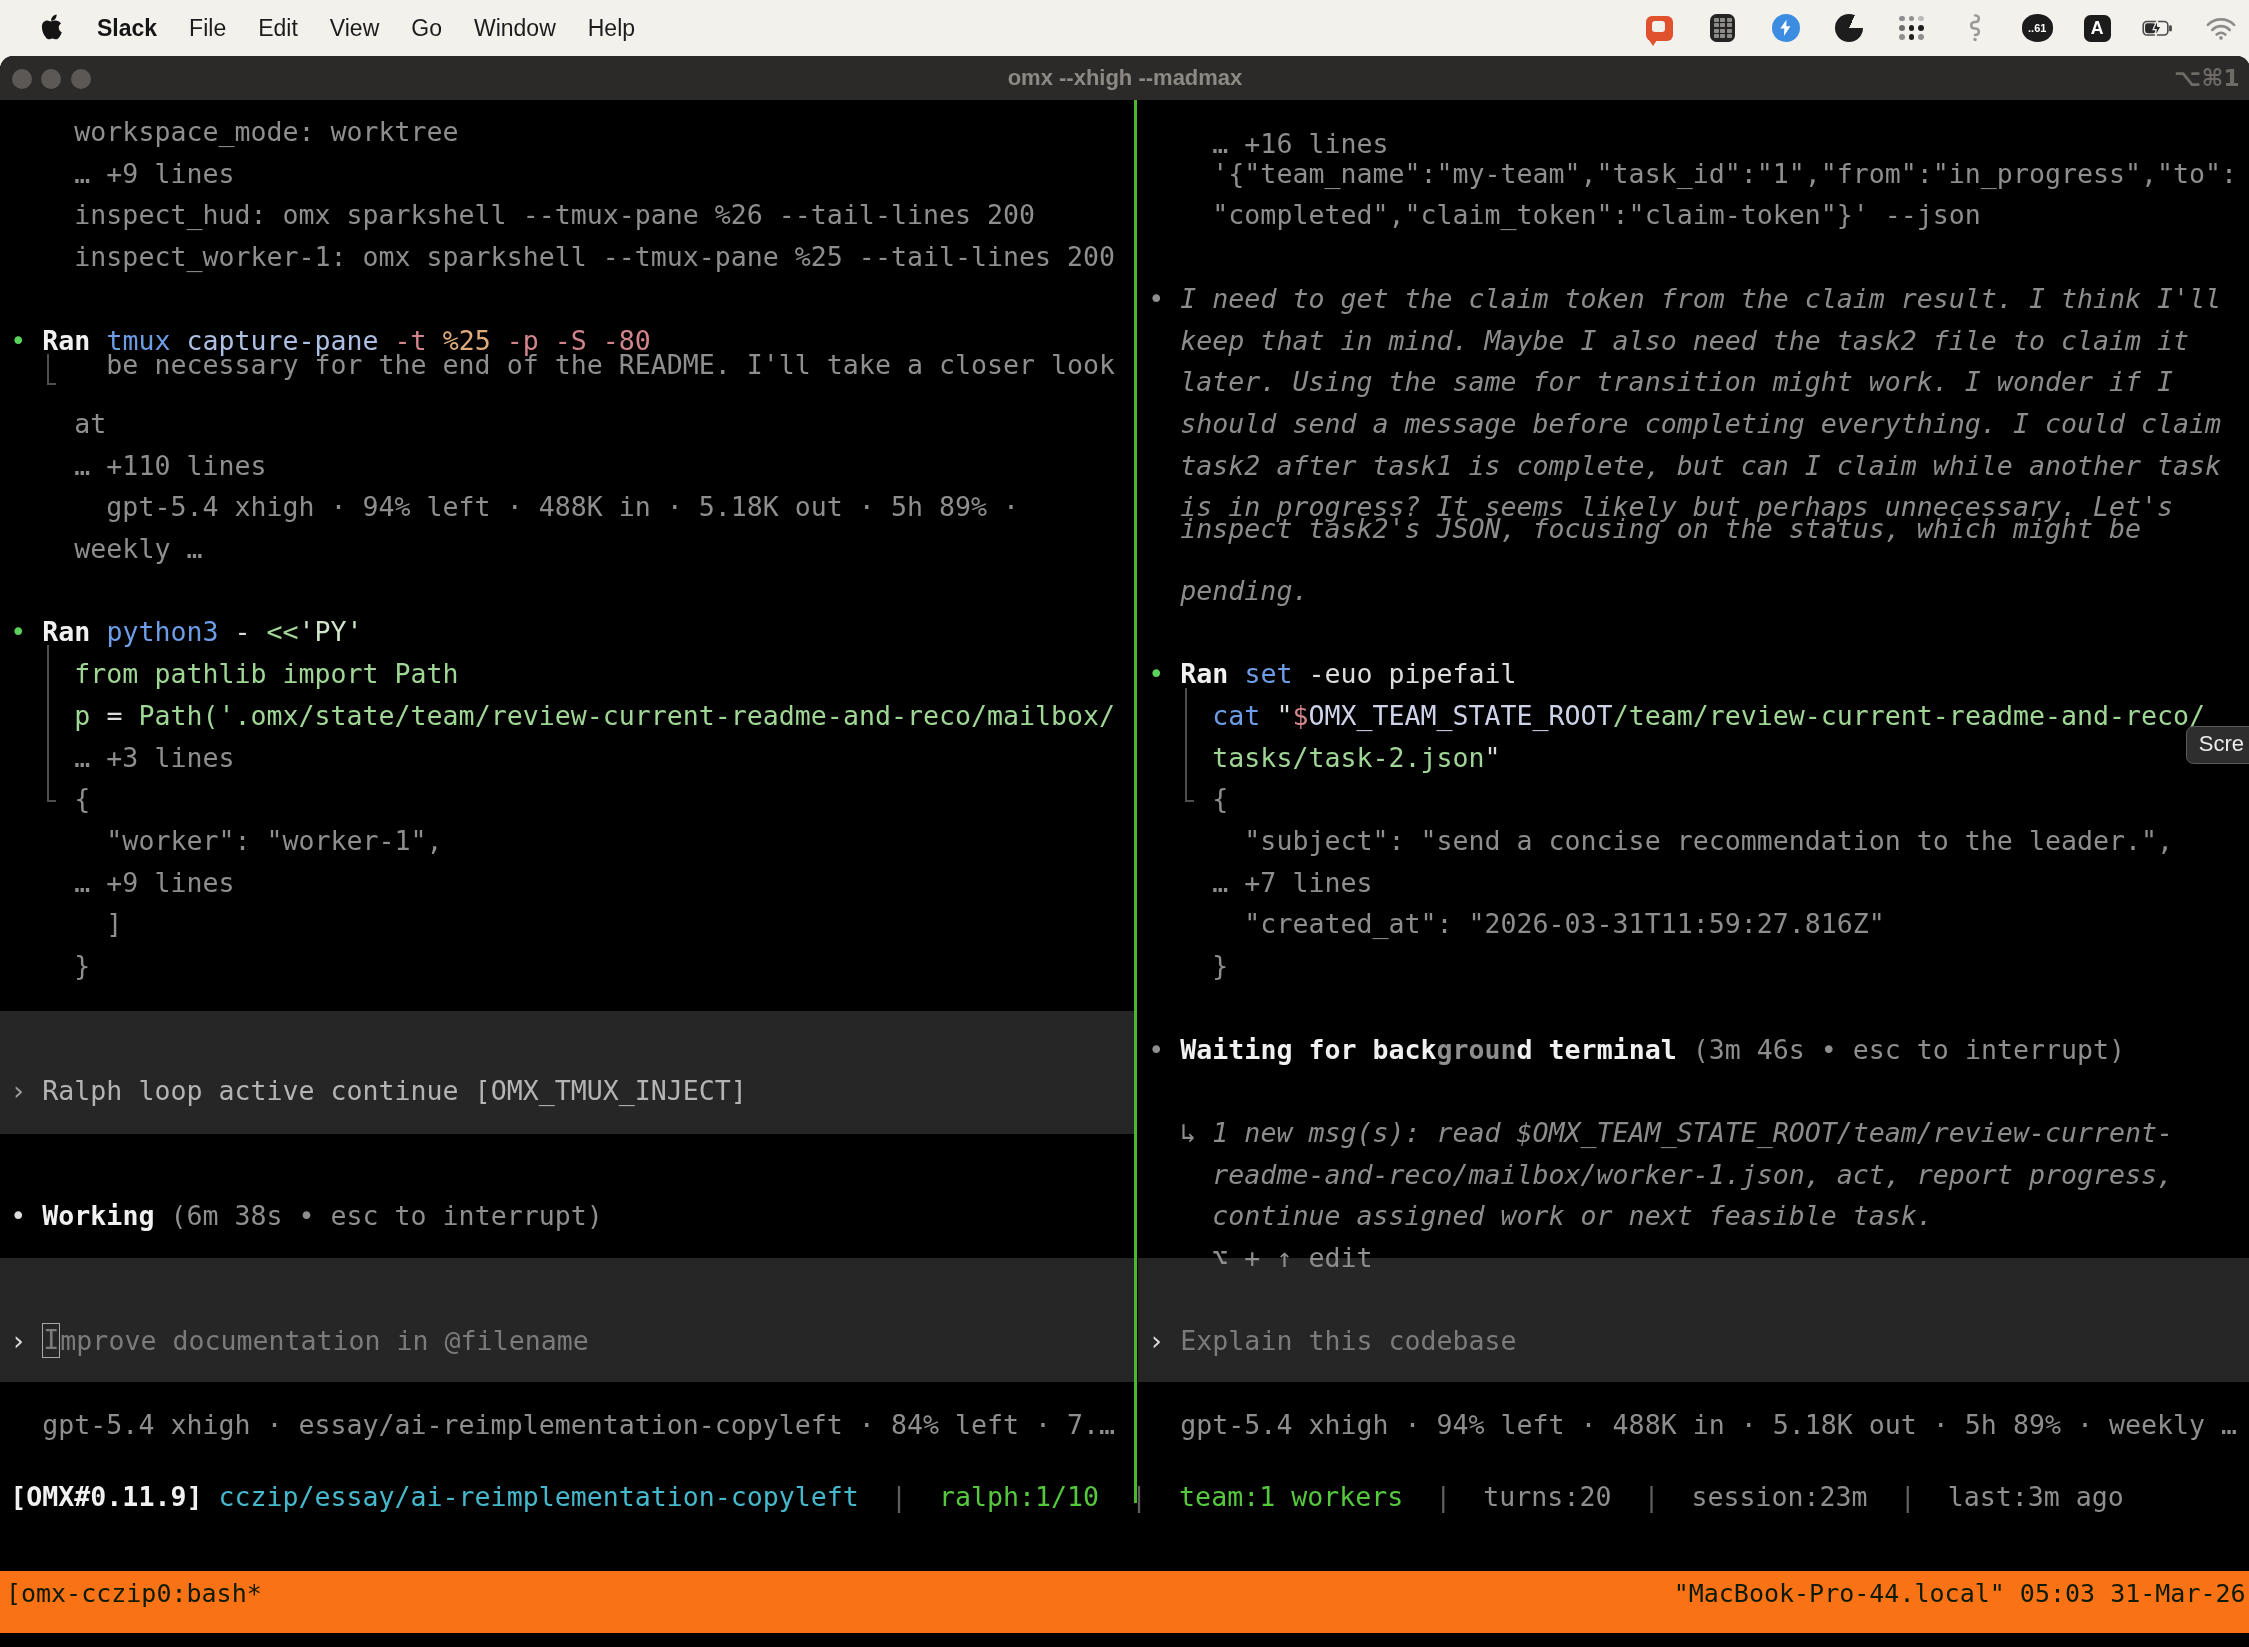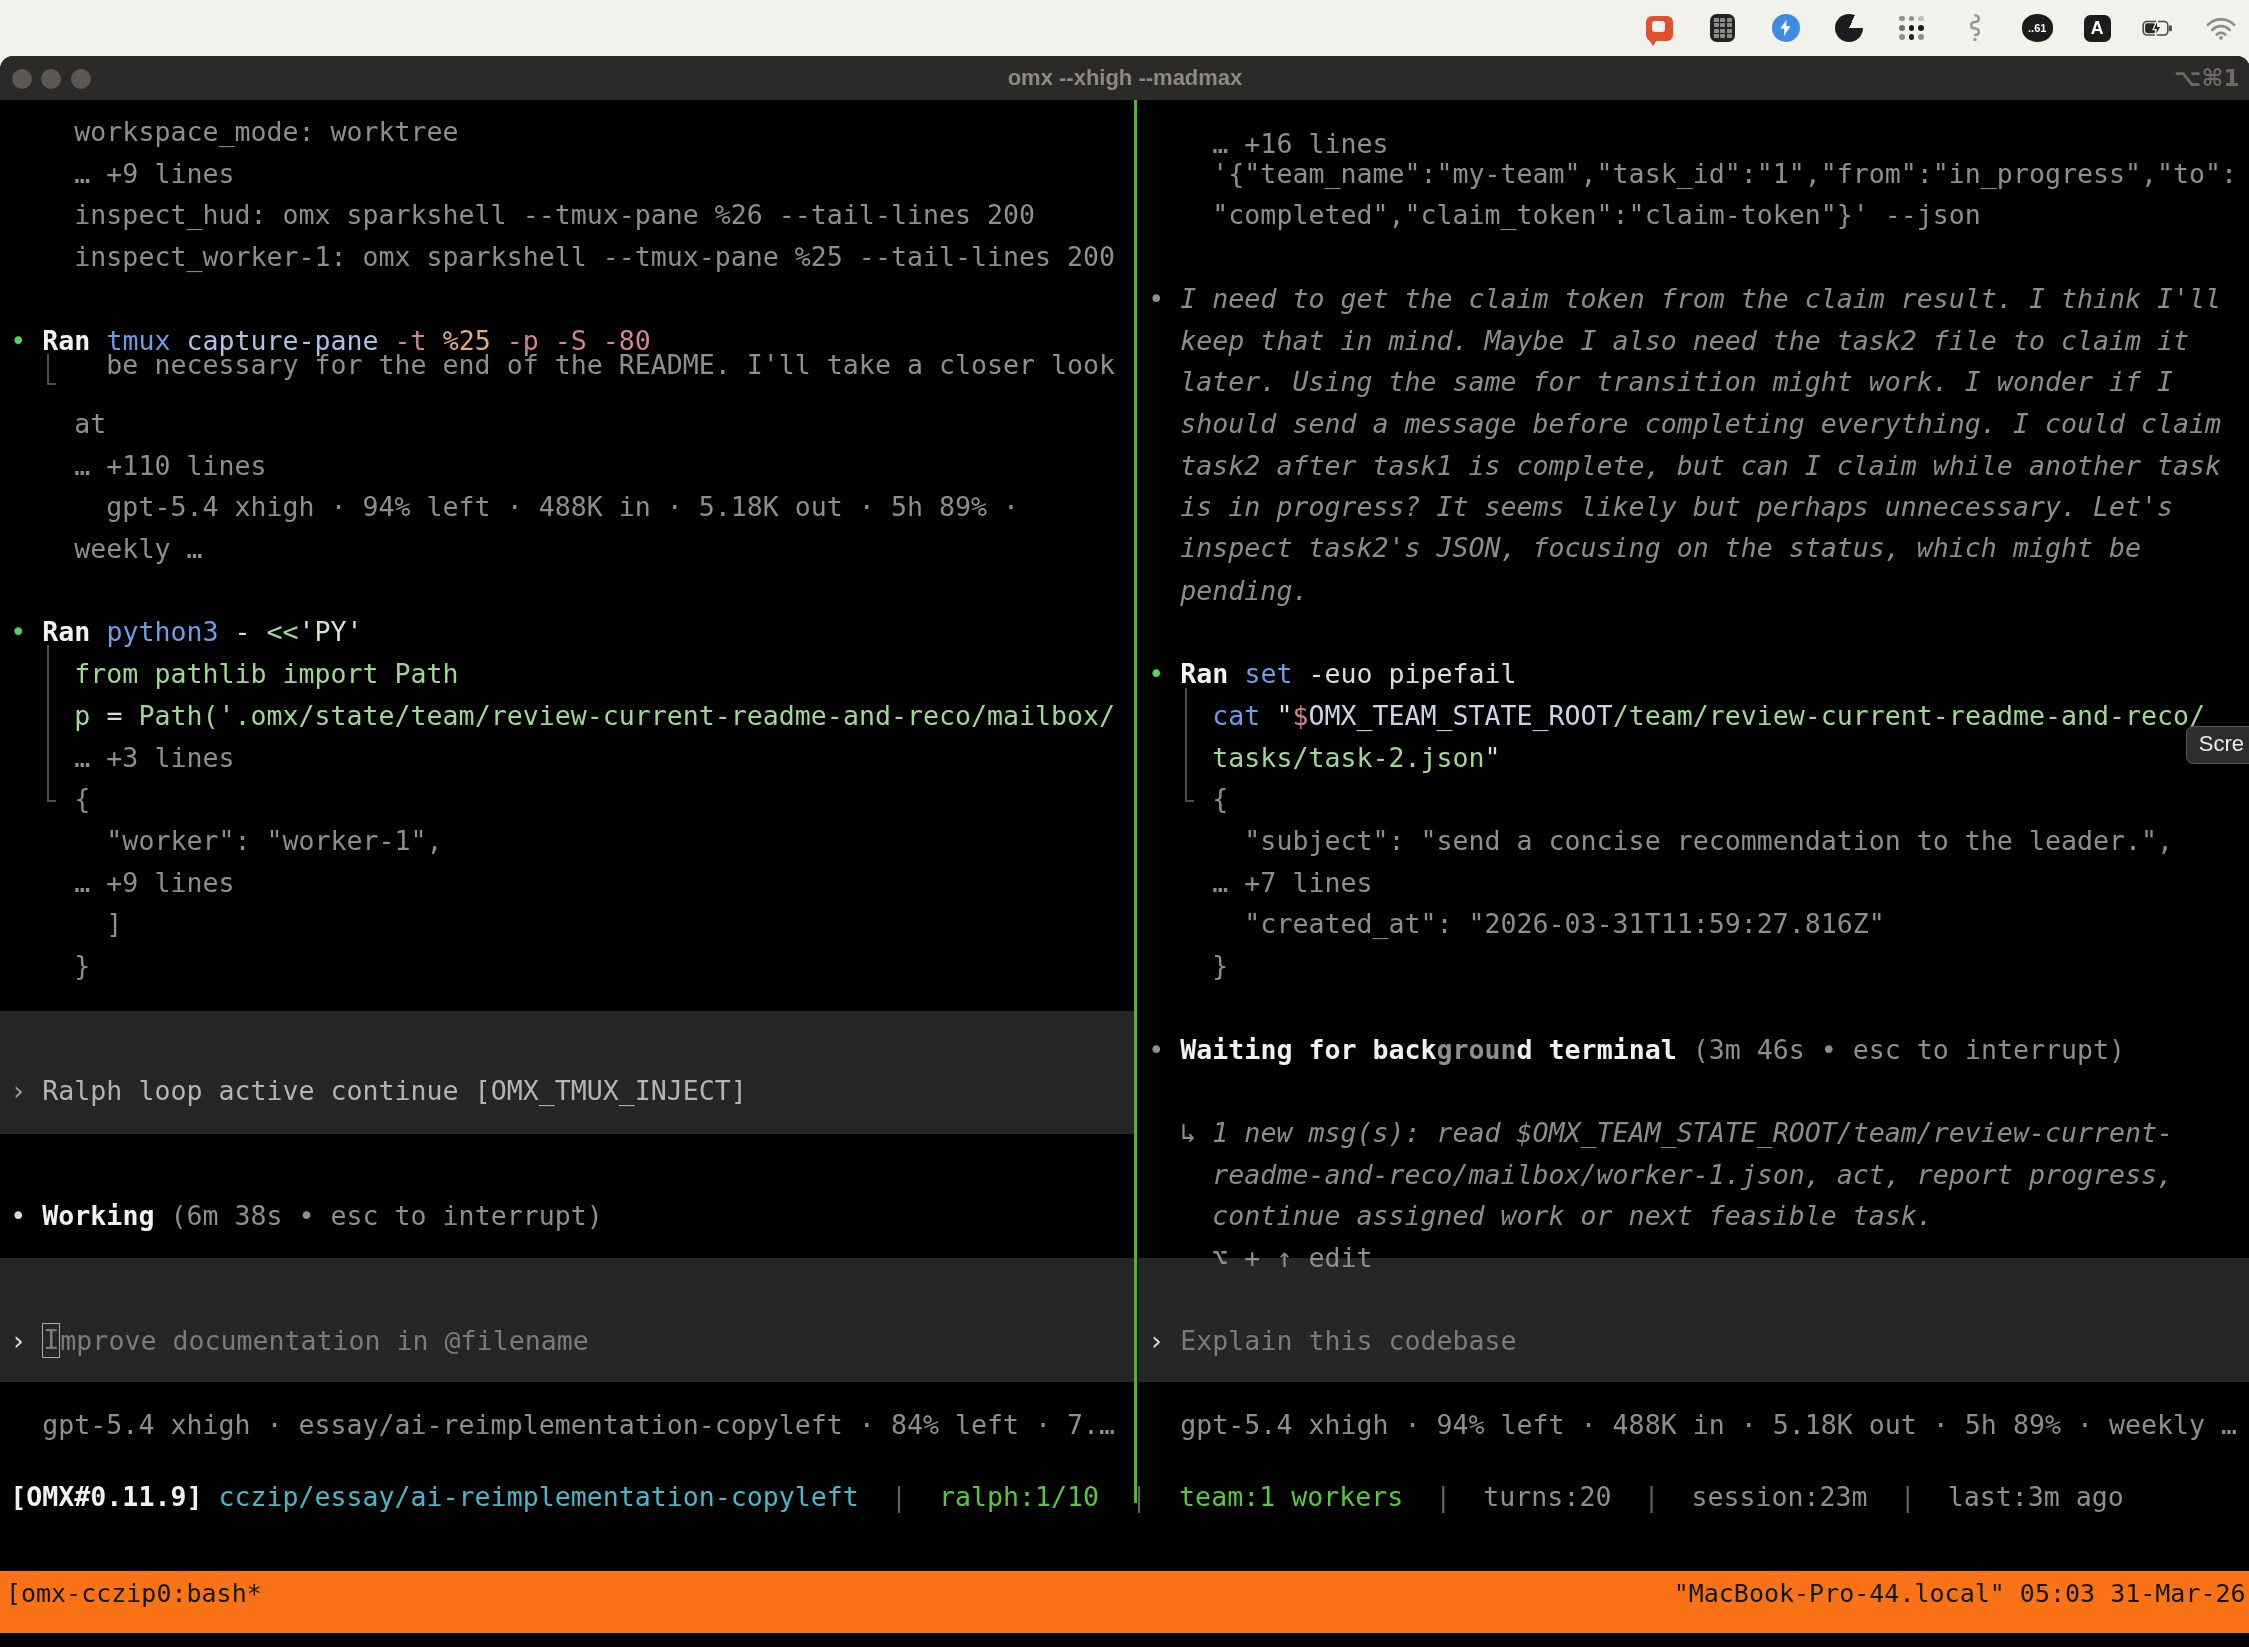--- a/index.html
+++ b/index.html
@@ -93,20 +93,37 @@
 
   .tooltip { position:absolute; top:670px; left:2186px; height:38px; background:#2e2e2e;
              border:1.5px solid #5a5a5a; border-radius:7.4px; color:#ececec;
              font-family:"Liberation Sans","DejaVu Sans",sans-serif; font-size:22px;
              line-height:34px; padding:0 16px 0 11.8px; z-index:5; white-space:nowrap; }
 </style>
 </head>
 <body>
 
 <div class="menubar">
+  <div class="menubar-left">
+    <span class="apple-logo">
+      <svg width="25" height="29.5" viewBox="0 0 34 40">
+        <path fill="#141414" d="M22.6 2c.2 2.2-.6 4.4-1.9 6-1.4 1.6-3.5 2.8-5.6 2.6-.3-2.1.7-4.3 1.9-5.7C18.4 3.3 20.7 2.2 22.6 2z"></path>
+        <path fill="#141414" d="M28.6 14.1c-1.8 1.1-3.1 3.1-3.1 5.7 0 3 1.7 5.3 4.1 6.4-.6 2-1.5 4-2.9 5.9-1.3 1.8-2.7 3.7-4.8 3.7-2 0-2.7-1.2-5-1.2-2.4 0-3.1 1.2-5 1.2-2.1 0-3.6-2-4.9-3.8C4.3 28.3 2.6 23 2.6 18.9c0-5.6 3.6-8.6 7.2-8.6 2 0 3.7 1.3 5 1.3 1.2 0 3.1-1.4 5.5-1.4 1.9 0 5.4.3 8.3 3.9z"></path>
+      </svg>
+    </span>
+    <span class="menu-app">Slack</span>
+    <span id="menu-items" style="display:flex;gap:32px;">
+        <span class="menu-item">File</span>
+        <span class="menu-item">Edit</span>
+        <span class="menu-item">View</span>
+        <span class="menu-item">Go</span>
+        <span class="menu-item">Window</span>
+        <span class="menu-item">Help</span>
+      </span>
+  </div>
   <div class="menubar-right">
     <span class="tray">
       <span class="chat-ic">
           <span class="hole"></span>
           <span class="tail"></span>
         </span>
     </span>
     <span class="tray">
       <span class="keypad-ic">
           <i></i>
@@ -225,21 +242,21 @@
     <div id="right-lines">
         <div class="tline" style="top: 12px;"><span class="c-g">    … +16 lines</span></div>
         <div class="tline" style="top: 42px;"><span class="c-g">    '{"team_name":"my-team","task_id":"1","from":"in_progress","to":</span></div>
         <div class="tline" style="top: 83px;"><span class="c-g">    "completed","claim_token":"claim-token"}' --json</span></div>
         <div class="tline" style="top: 167px;"><span class="c-g">• </span><span class="c-it">I need to get the claim token from the claim result. I think I'll</span></div>
         <div class="tline" style="top: 209px;"><span class="c-it">  keep that in mind. Maybe I also need the task2 file to claim it</span></div>
         <div class="tline" style="top: 250px;"><span class="c-it">  later. Using the same for transition might work. I wonder if I</span></div>
         <div class="tline" style="top: 292px;"><span class="c-it">  should send a message before completing everything. I could claim</span></div>
         <div class="tline" style="top: 334px;"><span class="c-it">  task2 after task1 is complete, but can I claim while another task</span></div>
         <div class="tline" style="top: 375px;"><span class="c-it">  is in progress? It seems likely but perhaps unnecessary. Let's</span></div>
-        <div class="tline" style="top: 416px;"><span class="c-it">  inspect task2's JSON, focusing on the status, which might be</span></div>
+        <div class="tline" style="top: 397px;"><span class="c-it">  inspect task2's JSON, focusing on the status, which might be</span></div>
         <div class="tline" style="top: 459px;"><span class="c-it">  pending.</span></div>
         <div class="tline" style="top: 542px;"><span class="c-gnb">• </span><span class="c-wb">Ran </span><span class="c-bl">set </span><span class="c-w">-euo pipefail</span></div>
         <div class="tline" style="top: 584px;"><span class="c-bl">    cat </span><span class="c-w">"</span><span class="c-pk">$</span><span class="c-lav">OMX_TEAM_STATE_ROOT</span><span class="c-gr">/team/review-current-readme-and-reco/</span></div>
         <div class="tline" style="top: 626px;"><span class="c-gr">    tasks/task-2.json</span><span class="c-w">"</span></div>
         <div class="tline" style="top: 667px;"><span class="c-g">    {</span></div>
         <div class="tline" style="top: 709px;"><span class="c-g">      "subject": "send a concise recommendation to the leader.",</span></div>
         <div class="tline" style="top: 751px;"><span class="c-g">    … +7 lines</span></div>
         <div class="tline" style="top: 792px;"><span class="c-g">      "created_at": "2026-03-31T11:59:27.816Z"</span></div>
         <div class="tline" style="top: 834px;"><span class="c-g">    }</span></div>
         <div class="tline" style="top: 918px;"><span class="c-g">• </span><span class="c-wb">Waiting for back</span><span class="c-gb">groun</span><span class="c-wb">d terminal </span><span class="c-g">(3m 46s • esc to interrupt)</span></div>

